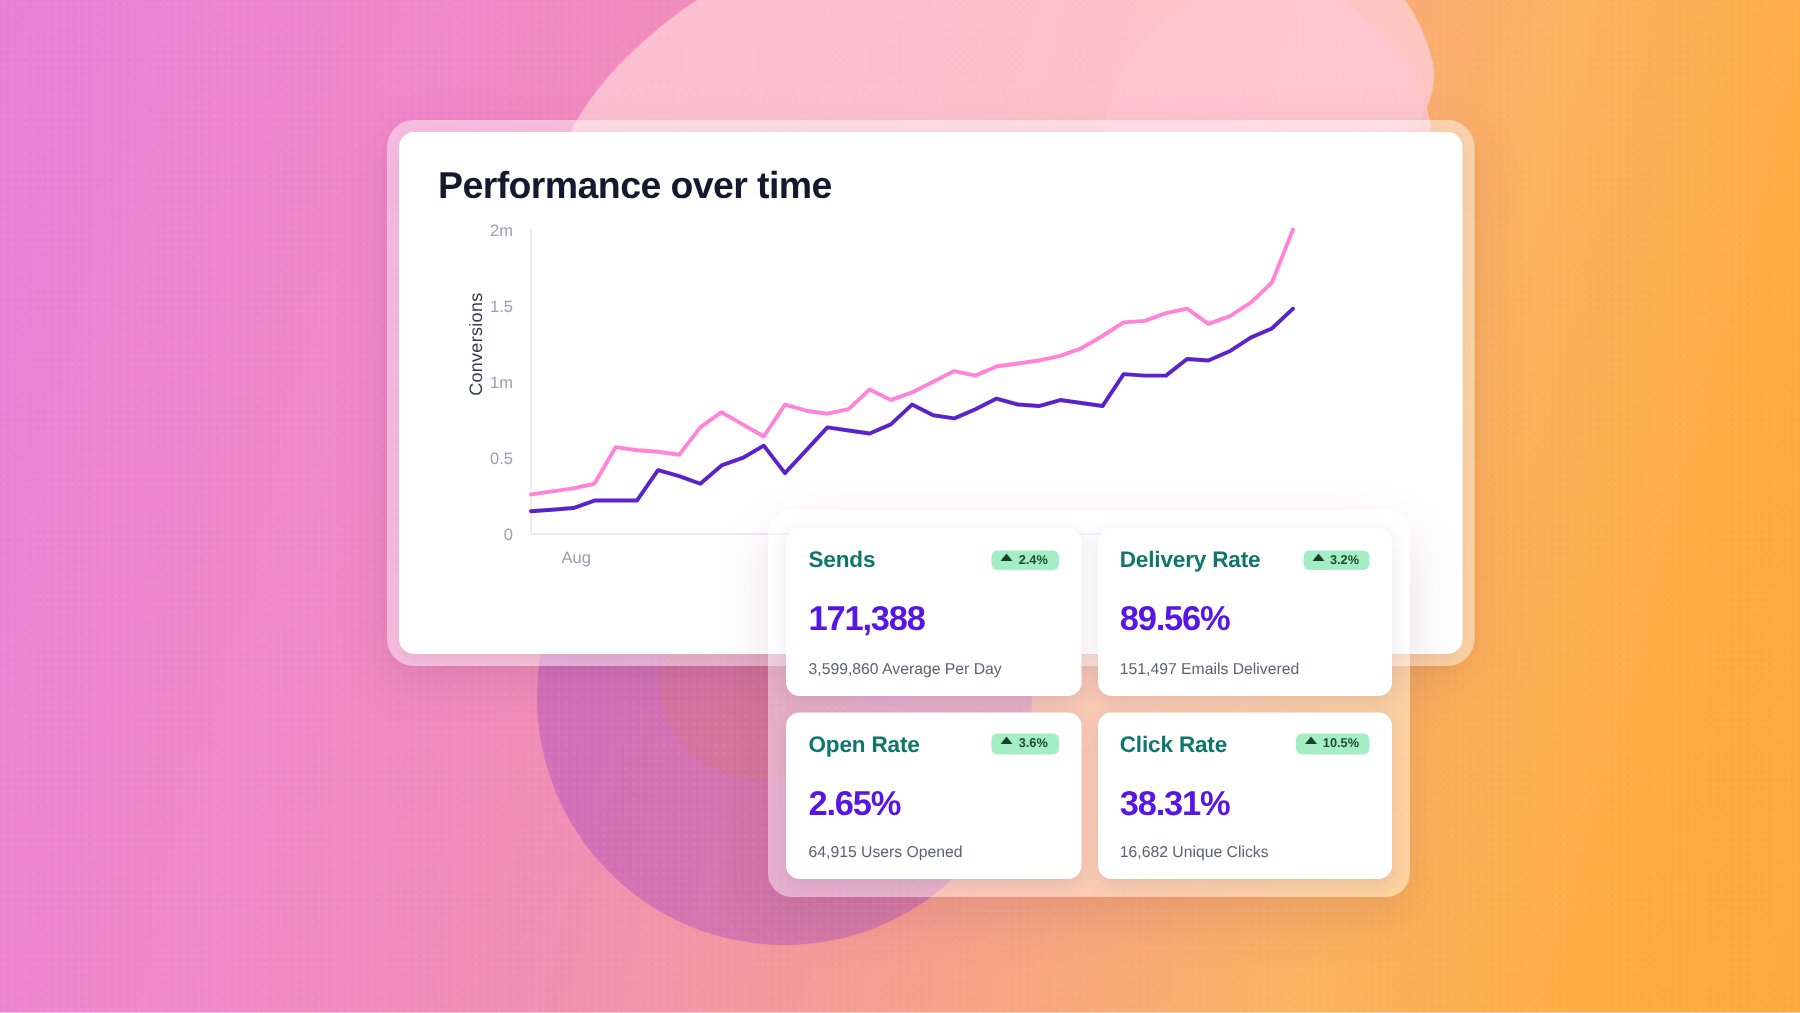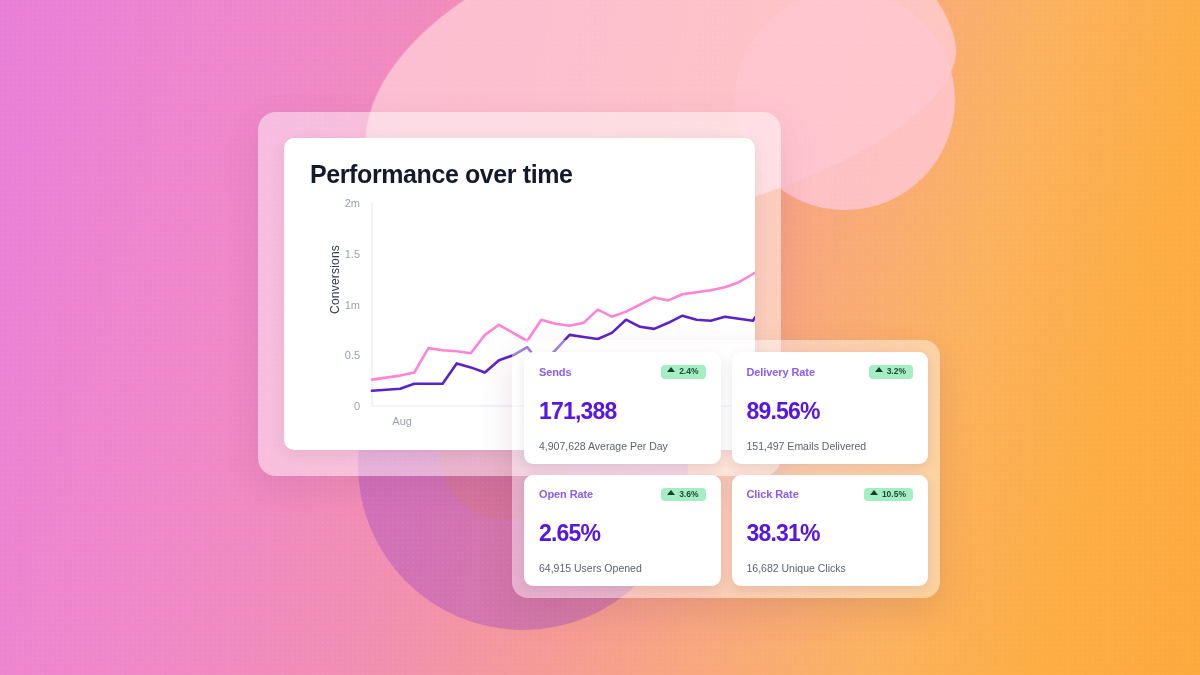--- a/index.html
+++ b/index.html
@@ -59,25 +59,25 @@
     position:absolute; inset:0;
     background-image:
       radial-gradient(rgba(255,255,255,.10) 1px, transparent 1px);
     background-size: 5px 5px;
     opacity:.5;
   }
 
   
   .panel-frame {
     position: absolute;
-    left: 258px; top: 112px;
-    width: 523px; height: 364px;
+    left: 258px; top: 80px;
+    width: 725px; height: 364px;
     background: rgba(255,255,255,.45);
     border-radius: 18px;
-    padding: 26px;
+    padding: 8px;
     box-sizing: border-box;
     box-shadow: 0 12px 34px rgba(120, 50, 110, .13);
   }
   .panel {
     width: 100%; height: 100%;
     background: #ffffff;
     border-radius: 10px;
     box-shadow: 0 4px 14px rgba(90, 40, 90, .10);
     box-sizing: border-box;
     padding: 22px 26px 10px 26px;
@@ -137,23 +137,23 @@
     display: flex;
     flex-direction: column;
     justify-content: space-between;
   }
   .stat-top {
     display: flex;
     align-items: center;
     justify-content: space-between;
   }
   .stat-label {
-    font-size: 11px;
-    font-weight: bold;
-    color: #8b5cf6;
+    font-size: 15px;
+    font-weight: bold;
+    color: #0f766e;
     letter-spacing: -0.1px;
   }
   .stat-badge {
     background: #a5eec4;
     border-radius: 4px;
     padding: 2px 7px 3px 6px;
     display: flex;
     gap: 4px;
     font-size: 8.5px;
     font-weight: bold;
@@ -222,21 +222,21 @@
 
   <div class="stat-card">
         <div class="stat-top">
           <span class="stat-label">Sends</span>
           <span class="stat-badge">
             <span class="tri-up"></span>
             <span>2.4%</span>
           </span>
         </div>
         <div class="stat-value">171,388</div>
-        <div class="stat-sub">4,907,628 Average Per Day</div>
+        <div class="stat-sub">3,599,860 Average Per Day</div>
       </div>
       <div class="stat-card">
         <div class="stat-top">
           <span class="stat-label">Delivery Rate</span>
           <span class="stat-badge">
             <span class="tri-up"></span>
             <span>3.2%</span>
           </span>
         </div>
         <div class="stat-value">89.56%</div>

